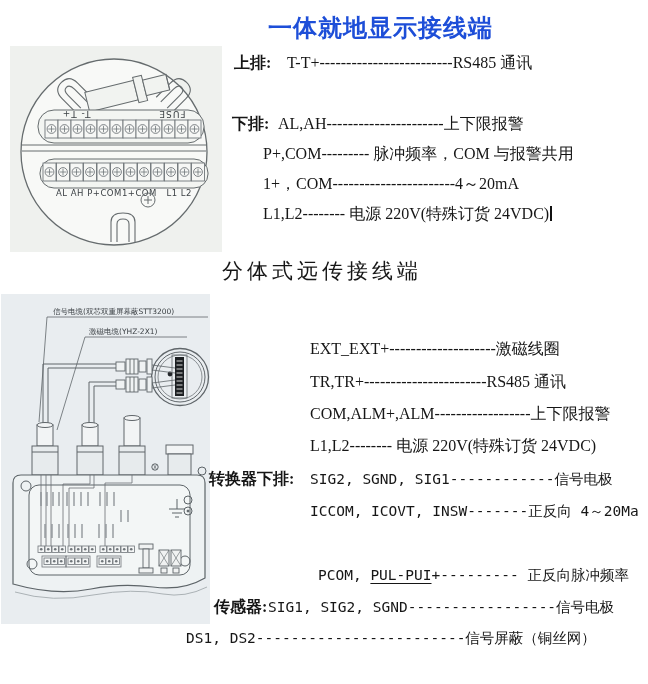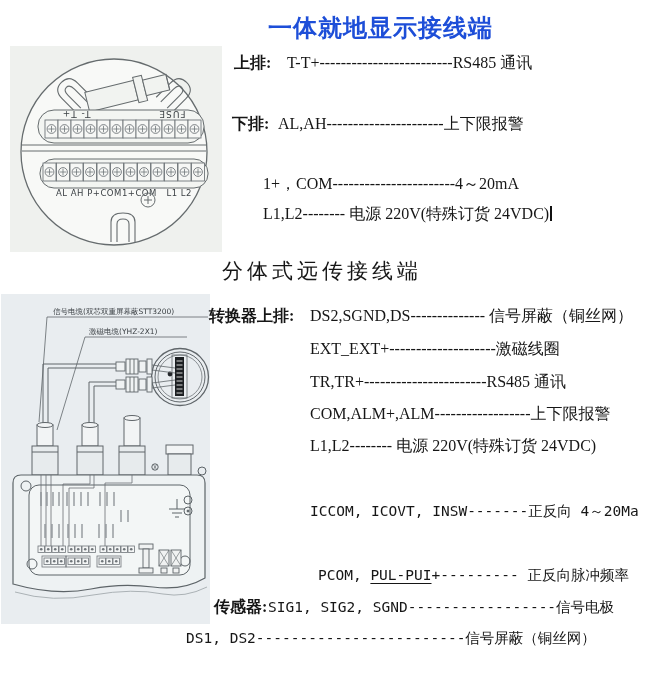--- a/index.html
+++ b/index.html
@@ -98,20 +98,23 @@
       <circle cx="138" cy="154" r="7"></circle>
       <path d="M138 150 V158 M134 154 H142"></path>
     </g>
   </svg>
 
   <div class="row" style="left:234px;top:53px">
     <b class="lbl" style="width:53px">上排:</b><span>T-T+</span><span>-------------------------RS485 通讯</span>
   </div>
   <div class="row" style="left:232px;top:114px">
     <b class="lbl" style="width:46px">下排:</b><span>AL,AH</span><span>----------------------上下限报警</span>
+  </div>
+  <div class="row" style="left:263px;top:144px">
+    <span>P+,COM</span><span>--------- 脉冲频率，COM 与报警共用</span>
   </div>
   <div class="row" style="left:263px;top:174px">
     <span>1+，COM</span><span>-----------------------4～20mA</span>
   </div>
   <div class="row" style="left:263px;top:204px">
     <span>L1,L2</span><span>-------- 电源 220V(特殊订货 24VDC)</span><span class="caret"></span>
   </div>
 
   <div class="subtitle">分体式远传接线端</div>
 
@@ -250,35 +253,35 @@
 
       <g fill="none" stroke="#5d6468" stroke-width="1">
         <path d="M176 205 V215 M168 215 H184 M171 219 H181 M174 223 H178"></path>
         <circle cx="187" cy="206" r="4"></circle>
           <circle cx="187" cy="217" r="4"></circle>
         <circle cx="187" cy="217" r="1" fill="#5d6468"></circle>
       </g>
     </g>
   </svg>
 
-  <div class="row" style="left:209px;top:306px">
-    <b class="lbl" style="width:101px">转换器上排:</b><span>DS2,SGND,DS</span><span>-------------- 信号屏蔽（铜丝网）</span>
-  </div>
   <div class="row" style="left:310px;top:339px">
     <span>EXT_EXT+</span><span>--------------------激磁线圈</span>
   </div>
   <div class="row" style="left:310px;top:372px">
     <span>TR,TR+</span><span>-----------------------RS485 通讯</span>
   </div>
   <div class="row" style="left:310px;top:404px">
     <span>COM,ALM+,ALM</span><span>------------------上下限报警</span>
   </div>
   <div class="row" style="left:310px;top:436px">
     <span>L1,L2</span><span>-------- 电源 220V(特殊订货 24VDC)</span>
   </div>
+  <div class="row" style="left:209px;top:469px">
+    <b class="lbl" style="width:101px">转换器下排:</b><span class="mono">SIG2, SGND, SIG1</span><span class="mono">------------信号电极</span>
+  </div>
   <div class="row" style="left:310px;top:501px">
     <span class="mono">ICCOM, ICOVT, INSW</span><span class="mono">-------正反向 4～20Ma</span>
   </div>
   <div class="row" style="left:318px;top:565px">
     <span class="mono">PCOM, </span><span class="mono wavy">PUL-PUI</span><span class="mono">+</span><span class="mono">--------- 正反向脉冲频率</span>
   </div>
   <div class="row" style="left:214px;top:597px">
     <b class="lbl" style="width:54px">传感器:</b><span class="mono">SIG1, SIG2, SGND</span><span class="mono">-----------------信号电极</span>
   </div>
   <div class="row" style="left:186px;top:628px">

